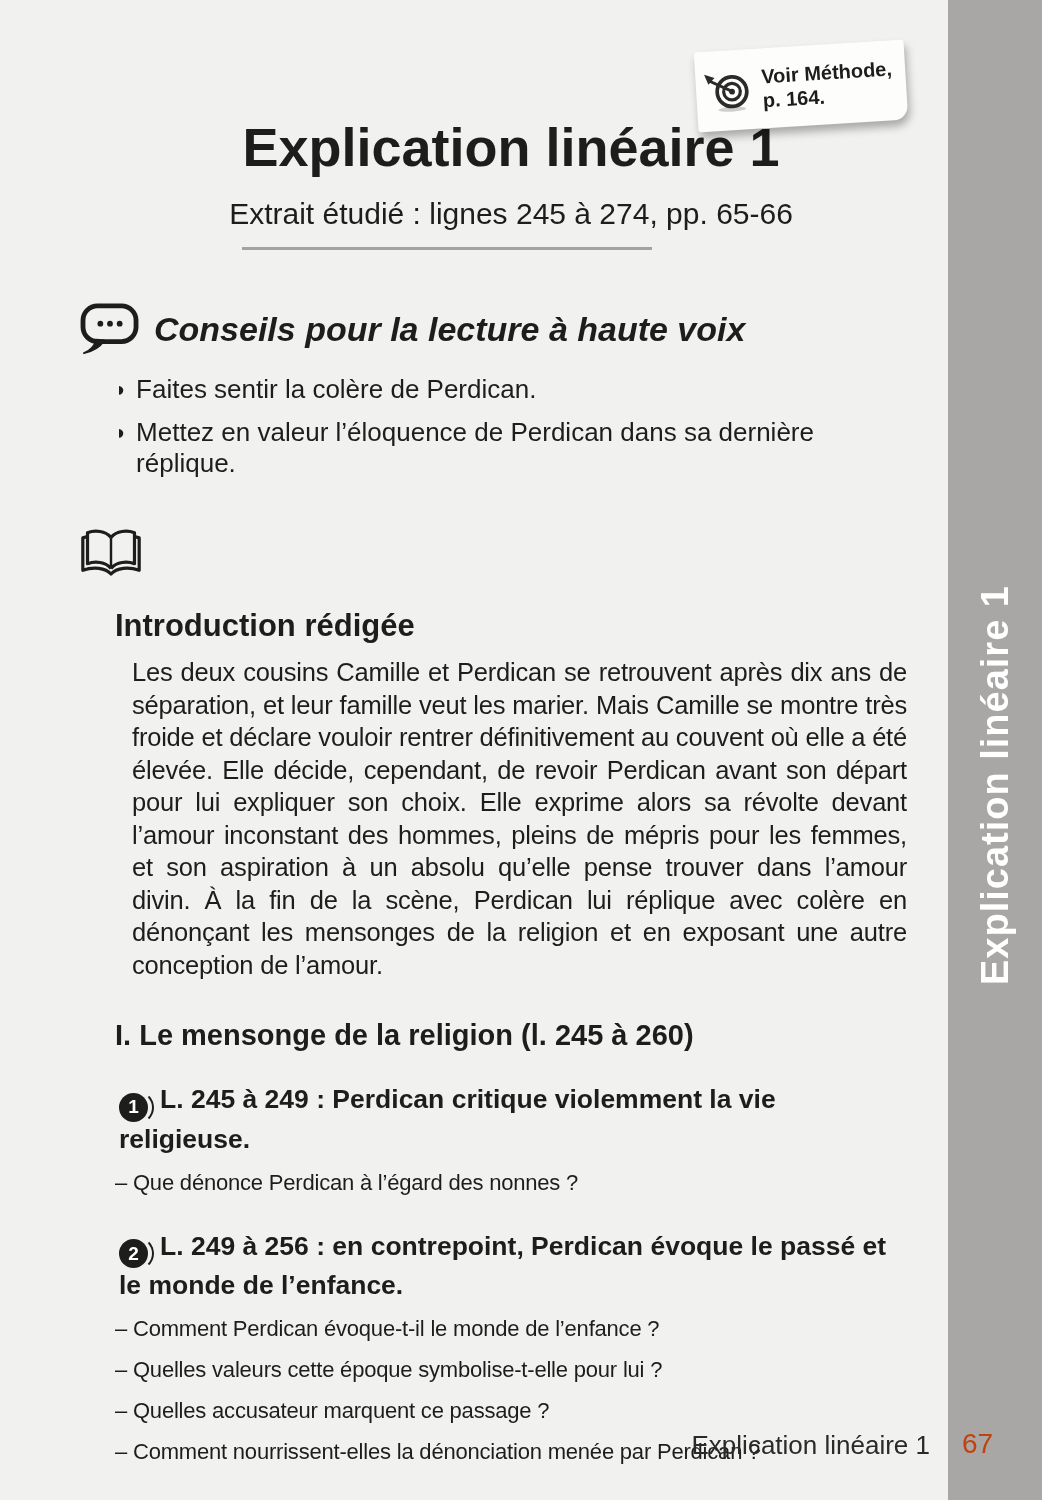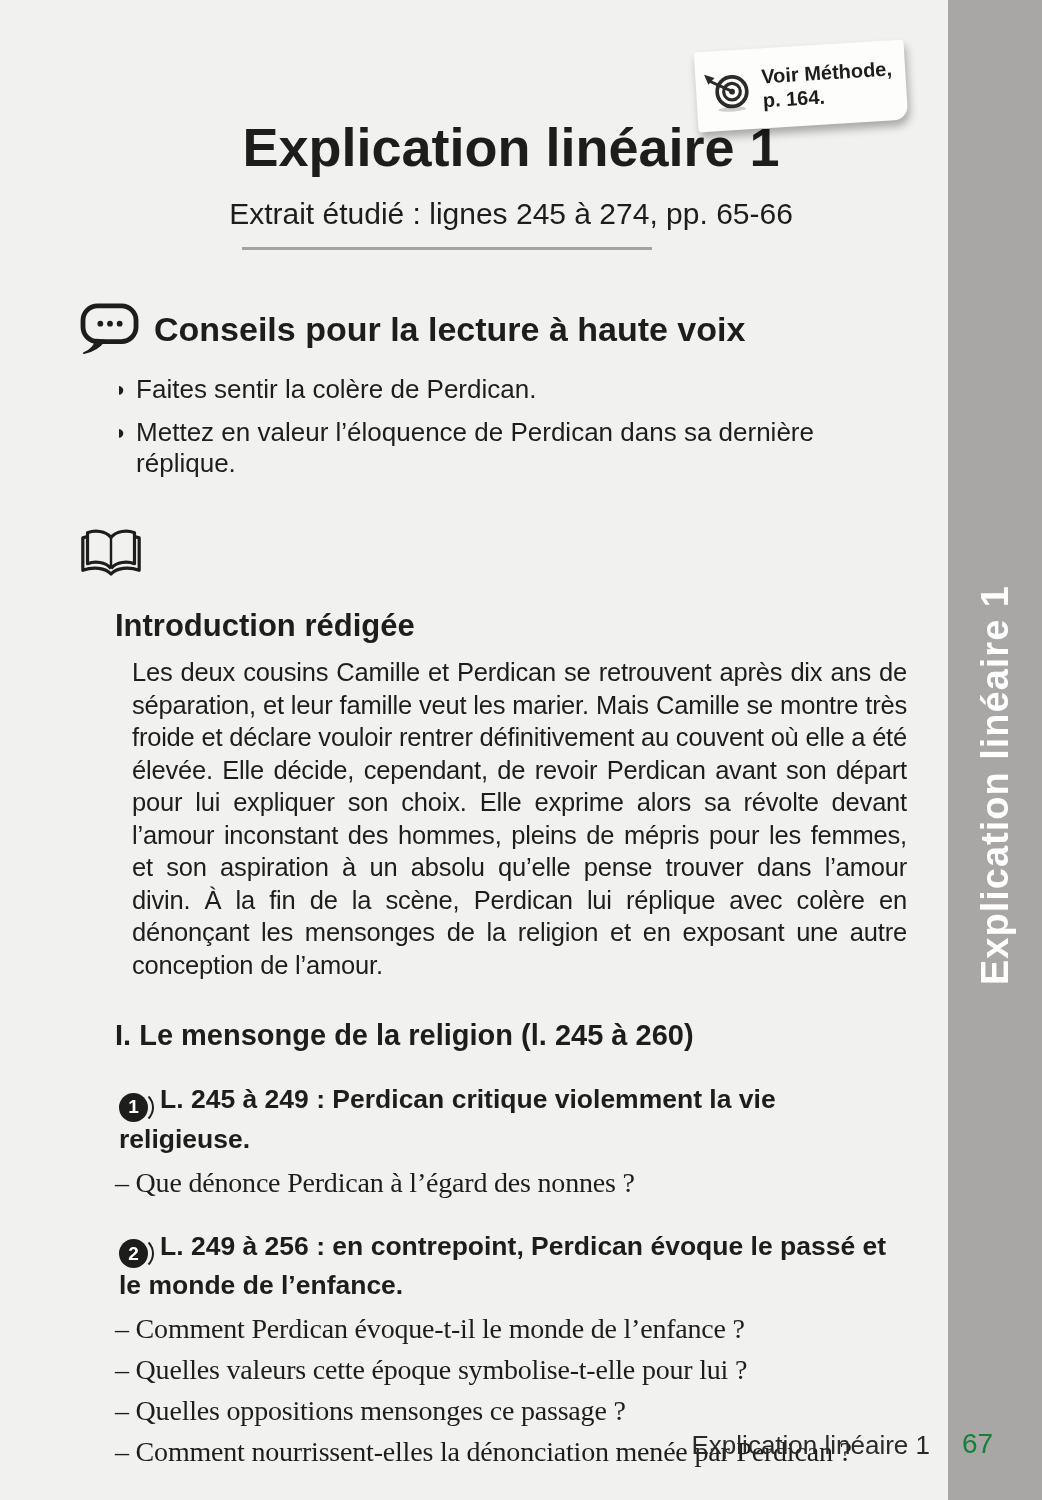--- a/index.html
+++ b/index.html
@@ -41,21 +41,21 @@
   }
   .subtitle{
     margin-top:20px;text-align:center;
     font-size:30px;font-weight:400;
   }
   .divider{height:3px;width:410px;background:#a3a3a1;border:none;margin:16px 0 0 127px;}
   
   .sec-head{display:flex;align-items:center;gap:14px;margin-left:-35px;}
   .sec-head.conseils{margin-top:52px;}
   .sec-head.explication{margin-top:46px;}
-  .sec-head h2{font-size:34px;font-weight:800;margin:0;}
+  .sec-head h2{font-size:34px;font-weight:800;margin:0;font-style:italic;}
   .icon-wrap{flex:0 0 auto;display:flex;align-items:center;}
   
   .bullets{margin:18px 0 0 0;padding:0;list-style:none;}
   .bullets li{font-size:26px;margin-top:12px;display:flex;align-items:baseline;}
   .bullet-glyph{font-size:20px;margin-right:9px;position:relative;top:-2px;}
   
   .intro-head{font-size:31px;font-weight:800;margin:30px 0 0 0;}
   .intro-text{
     font-size:25.5px;line-height:32.5px;margin:12px 0 0 17px;
     text-align:justify;text-align-last:left;letter-spacing:-0.2px;
@@ -69,30 +69,30 @@
     width:29px;height:29px;border-radius:50%;
     background:#1d1d1b;color:#ffffff;
     font-size:19px;font-weight:bold;
     position:relative;margin-right:12px;vertical-align:-5px;
   }
   .badge::after{
     content:"";position:absolute;inset:-2px;border-radius:50%;
     border:2.5px solid transparent;border-right-color:#1d1d1b;
     transform:translateX(4px);
   }
-  .question{font-size:28px;line-height:33px;margin:8px 0 0 0;letter-spacing:-0.2px;font-family:Liberation Serif, serif;}
+  .question{font-size:22px;line-height:33px;margin:8px 0 0 0;letter-spacing:-0.2px;}
   .question.first{margin-top:10px;}
   
   .footer-label{
     position:absolute;top:1430px;right:112px;
     font-size:26px;color:#2a2a28;
   }
   .page-num{
     position:absolute;top:1428px;left:962px;
-    font-size:28px;color:#15803d;z-index:3;
+    font-size:28px;color:#c2410c;z-index:3;
   }
   svg{display:block;}
 </style>
 </head>
 <body>
 
 <aside class="sidebar">
   <div class="sidebar-label">
     <span>Explication linéaire 1</span>
   </div>
@@ -163,19 +163,19 @@
   <p class="item-title">
     <span class="badge">1</span><span>L. 245 à 249 : Perdican critique violemment la vie religieuse.</span>
   </p>
   <p class="question first">– Que dénonce Perdican à l’égard des nonnes ?</p>
 
   <p class="item-title">
     <span class="badge">2</span><span>L. 249 à 256 : en contrepoint, Perdican évoque le passé et le monde de l’enfance.</span>
   </p>
   <p class="question first">– Comment Perdican évoque-t-il le monde de l’enfance ?</p>
   <p class="question">– Quelles valeurs cette époque symbolise-t-elle pour lui ?</p>
-  <p class="question">– Quelles oppositions mensonges ce passage ?</p>
+  <p class="question">– Quelles accusateur marquent ce passage ?</p>
   <p class="question">– Comment nourrissent-elles la dénonciation menée par Perdican ?</p>
 
 </main>
 
 <div class="footer-label">Explication linéaire 1</div>
 <div class="page-num">67</div>
 
 </body></html>

